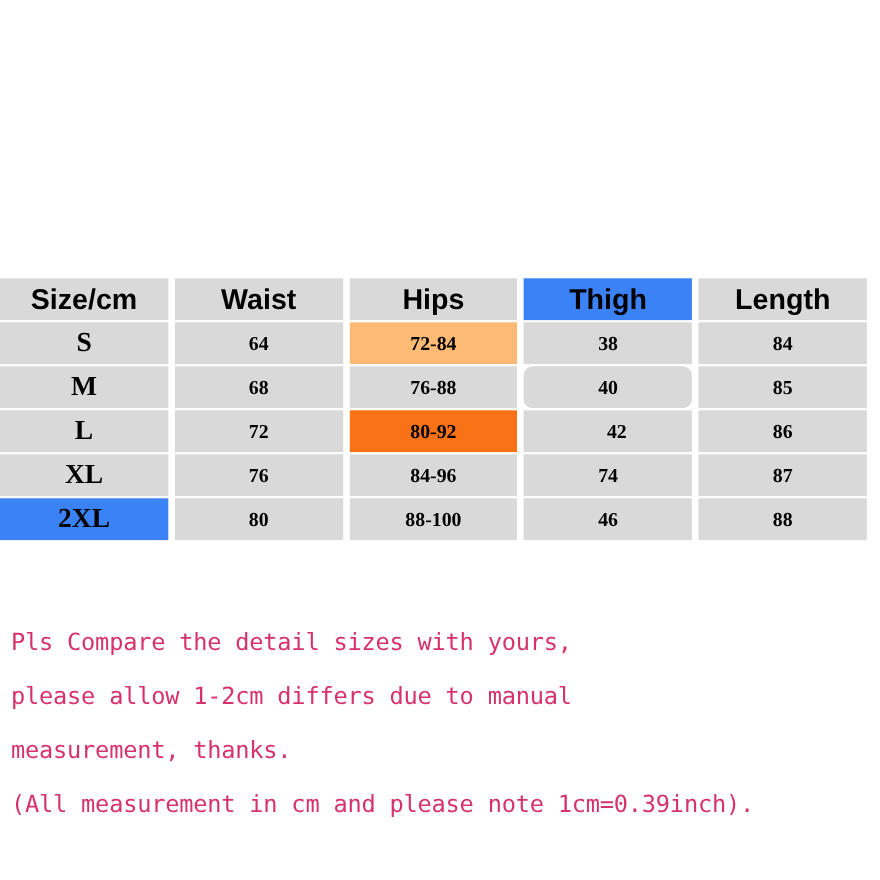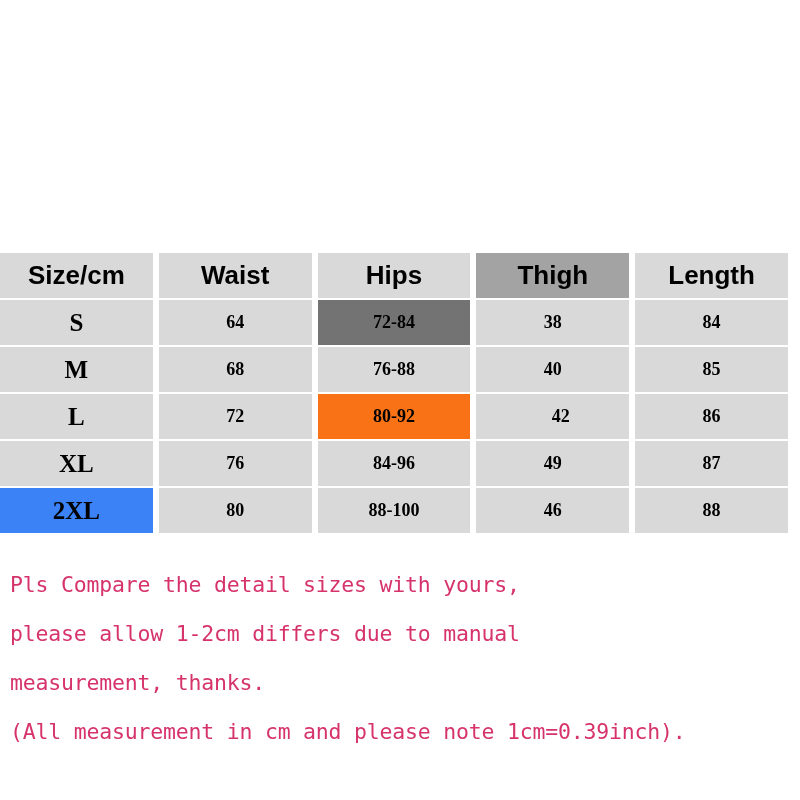--- a/index.html
+++ b/index.html
@@ -26,21 +26,21 @@
     width: 800px;
     border-collapse: separate;
     border-spacing: 6px 2px;
     margin: -2px -6px;
     table-layout: fixed;
   }
 
   .chart-table th,
   .chart-table td {
     background: #d9d9d9;
-    height: 45px;
+    height: 38px;
     padding: 0;
     text-align: center;
     vertical-align: middle;
     color: #000000;
     width: 148px;
   }
 
   .chart-table th {
     font-family: "Liberation Sans", sans-serif;
     font-weight: bold;
@@ -77,51 +77,51 @@
 </head>
 <body style="background: rgb(255, 255, 255);">
 
 <div id="size-chart">
   <table class="chart-table">
     <thead>
       <tr>
         <th style="background: rgb(217, 217, 217); color: rgb(0, 0, 0);">Size/cm</th>
         <th style="background: rgb(217, 217, 217); color: rgb(0, 0, 0);">Waist</th>
         <th style="background: rgb(217, 217, 217); color: rgb(0, 0, 0);">Hips</th>
-        <th style="background: #a3a3a3; color: rgb(0, 0, 0);">Thigh</th>
+        <th style="background: #3b82f6; color: rgb(0, 0, 0);">Thigh</th>
         <th style="background: rgb(217, 217, 217); color: rgb(0, 0, 0);">Length</th>
       </tr>
     </thead>
     <tbody>
       <tr>
         <td class="size-label" style="background: rgb(217, 217, 217); color: rgb(0, 0, 0);">S</td>
         <td style="background: rgb(217, 217, 217); color: rgb(0, 0, 0);">64</td>
-        <td style="background: #737373; color: rgb(0, 0, 0);">72-84</td>
+        <td style="background: #fdba74; color: rgb(0, 0, 0);">72-84</td>
         <td style="background: rgb(217, 217, 217); color: rgb(0, 0, 0);">38</td>
         <td style="background: rgb(217, 217, 217); color: rgb(0, 0, 0);">84</td>
       </tr>
       <tr>
         <td class="size-label" style="background: rgb(217, 217, 217); color: rgb(0, 0, 0);">M</td>
         <td style="background: rgb(217, 217, 217); color: rgb(0, 0, 0);">68</td>
         <td style="background: rgb(217, 217, 217); color: rgb(0, 0, 0);">76-88</td>
-        <td style="background: rgb(217, 217, 217); color: rgb(0, 0, 0);">40</td>
+        <td style="background: rgb(217, 217, 217); color: rgb(0, 0, 0); border-radius: 8px;">40</td>
         <td style="background: rgb(217, 217, 217); color: rgb(0, 0, 0);">85</td>
       </tr>
       <tr>
         <td class="size-label" style="background: rgb(217, 217, 217); color: rgb(0, 0, 0);">L</td>
         <td style="background: rgb(217, 217, 217); color: rgb(0, 0, 0);">72</td>
         <td style="background: #f97316; color: rgb(0, 0, 0);">80-92</td>
         <td style="background: rgb(217, 217, 217); color: rgb(0, 0, 0); padding-left: 16px;">42</td>
         <td style="background: rgb(217, 217, 217); color: rgb(0, 0, 0);">86</td>
       </tr>
       <tr>
         <td class="size-label" style="background: rgb(217, 217, 217); color: rgb(0, 0, 0);">XL</td>
         <td style="background: rgb(217, 217, 217); color: rgb(0, 0, 0);">76</td>
         <td style="background: rgb(217, 217, 217); color: rgb(0, 0, 0);">84-96</td>
-        <td style="background: rgb(217, 217, 217); color: rgb(0, 0, 0);">49</td>
+        <td style="background: rgb(217, 217, 217); color: rgb(0, 0, 0);">74</td>
         <td style="background: rgb(217, 217, 217); color: rgb(0, 0, 0);">87</td>
       </tr>
       <tr>
         <td class="size-label" style="background: #3b82f6; color: rgb(0, 0, 0); margin-top: 20px;">2XL</td>
         <td style="background: rgb(217, 217, 217); color: rgb(0, 0, 0);">80</td>
         <td style="background: rgb(217, 217, 217); color: rgb(0, 0, 0);">88-100</td>
         <td style="background: rgb(217, 217, 217); color: rgb(0, 0, 0);">46</td>
         <td style="background: rgb(217, 217, 217); color: rgb(0, 0, 0);">88</td>
       </tr>
     </tbody>

